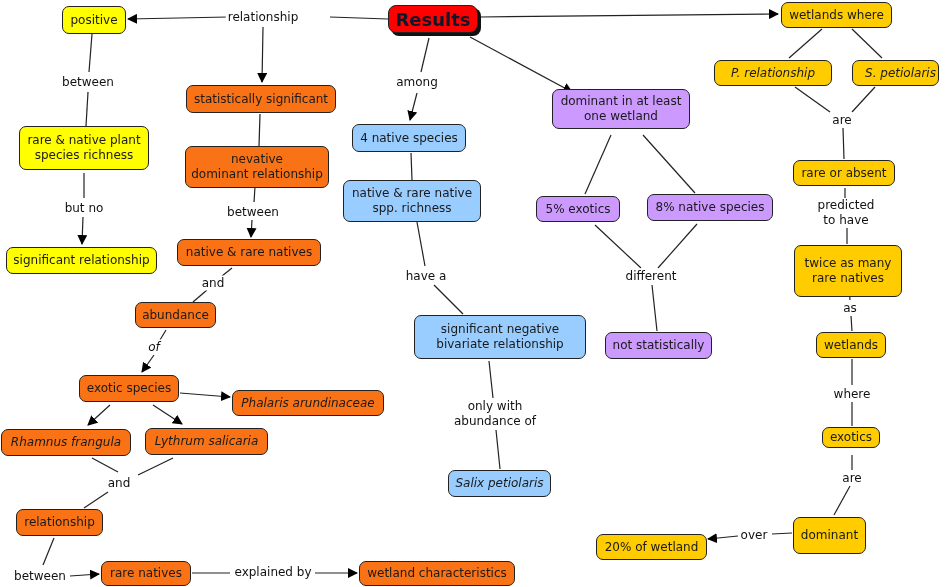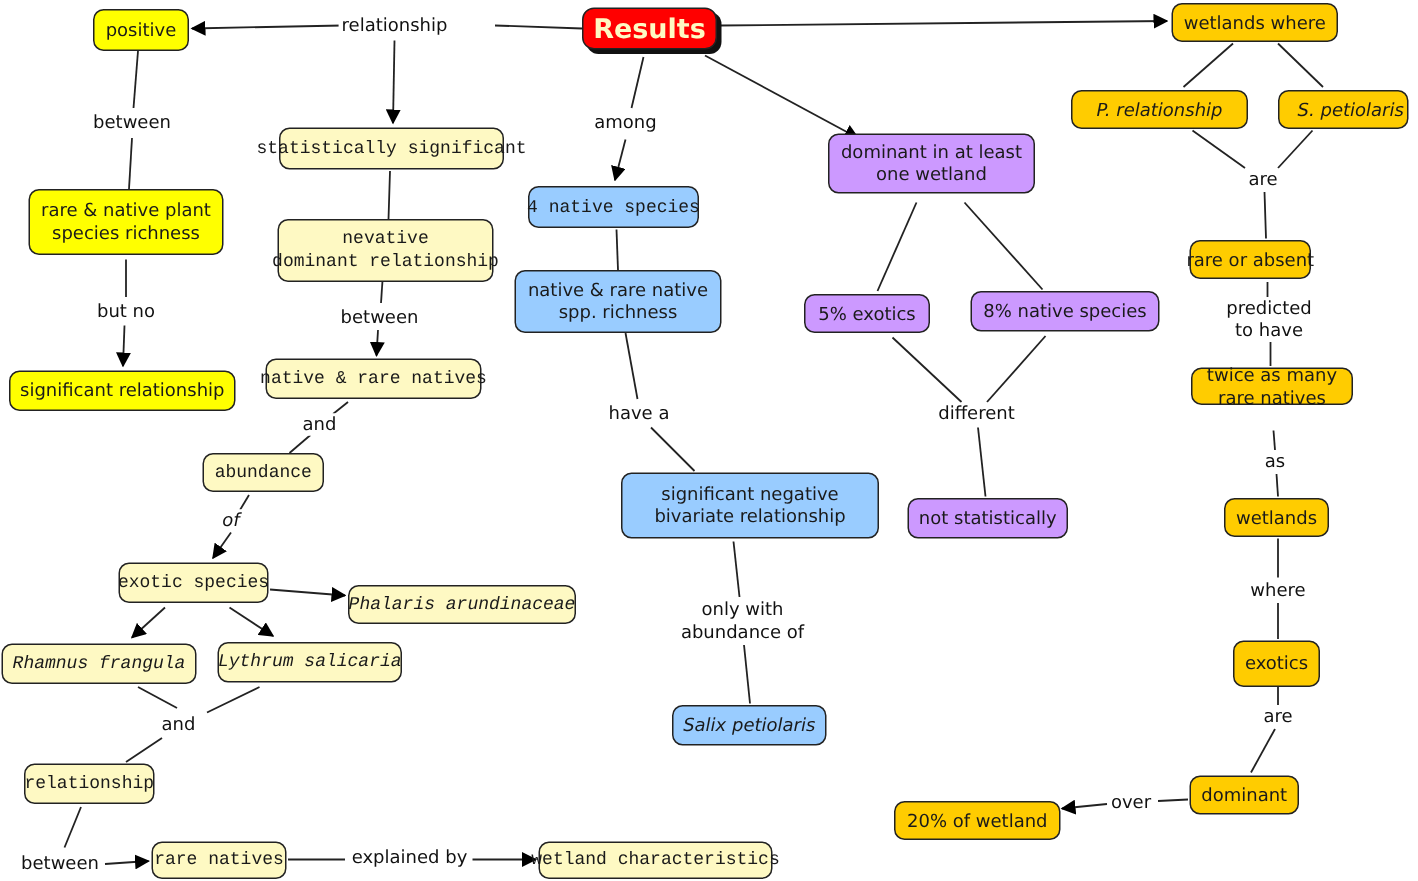--- a/index.html
+++ b/index.html
@@ -5,25 +5,25 @@
   html, body { margin:0; padding:0; background:#ffffff; }
   body { width:945px; height:587px; position:relative; overflow:hidden;
          font-family:"DejaVu Sans", sans-serif; }
   #edges { position:absolute; left:0; top:0; width:945px; height:587px; }
   .node { position:absolute; box-sizing:border-box; border:1px solid #222;
           border-radius:7px; font-size:12px; color:#1a1a1a; display:flex;
           align-items:center; justify-content:center; text-align:center;
           line-height:15px; padding:0 6px; white-space:pre; cursor:pointer; }
   .node.it { font-style:italic; }
   .yellow { background:#ffff00; }
-  .green  { background:#fef9c3;font-family:Liberation Mono, monospace; }
+  .green  { background:#f97316; }
   .blue   { background:#99ccff; }
   .purple { background:#cc99ff; }
   .orange { background:#ffcc00; }
-  .red    { background:#ff0000; font-weight:bold; font-size:18px; color:#fef9c3;
+  .red    { background:#ff0000; font-weight:bold; font-size:18px; color:#0f172a;
             box-shadow:3px 3px 0 #111; border-radius:8px; }
   .lbl { position:absolute; font-size:12px; color:#111; background:#fff;
          text-align:center; line-height:15px; white-space:pre;
          transform:translate(-50%,-50%); padding:0 2px; }
 </style>
 </head>
 <body>
 
 <svg id="edges" xmlns="http://www.w3.org/2000/svg">
   <defs>
@@ -130,42 +130,42 @@
 <div class="node green" style="left:177px;top:239px;width:144px;height:27px;">native &amp; rare natives</div>
 <div class="node green" style="left:135px;top:302px;width:81px;height:26px;">abundance</div>
 <div class="node green" style="left:79px;top:375px;width:100px;height:27px;">exotic species</div>
 <div class="node green it" style="left:232px;top:390px;width:152px;height:26px;">Phalaris arundinaceae</div>
 <div class="node green it" style="left:1px;top:429px;width:130px;height:27px;">Rhamnus frangula</div>
 <div class="node green it" style="left:145px;top:428px;width:123px;height:27px;">Lythrum salicaria</div>
 <div class="node green" style="left:16px;top:509px;width:87px;height:27px;">relationship</div>
 <div class="node green" style="left:101px;top:561px;width:90px;height:25px;">rare natives</div>
 <div class="node green" style="left:359px;top:561px;width:156px;height:25px;">wetland characteristics</div>
 
-<div class="node blue" style="left:352px;top:124px;width:114px;height:28px;font-family:Liberation Mono, monospace;">4 native species</div>
+<div class="node blue" style="left:352px;top:124px;width:114px;height:28px;">4 native species</div>
 <div class="node blue" style="left:343px;top:180px;width:138px;height:42px;">native &amp; rare native
 spp. richness</div>
 <div class="node blue" style="left:414px;top:315px;width:172px;height:44px;">significant negative
 bivariate relationship</div>
 <div class="node blue it" style="left:448px;top:470px;width:103px;height:27px;">Salix petiolaris</div>
 
 <div class="node purple" style="left:552px;top:89px;width:138px;height:40px;">dominant in at least
 one wetland</div>
 <div class="node purple" style="left:536px;top:196px;width:84px;height:26px;">5% exotics</div>
 <div class="node purple" style="left:647px;top:194px;width:126px;height:27px;">8% native species</div>
 <div class="node purple" style="left:605px;top:332px;width:107px;height:27px;">not statistically</div>
 
 <div class="node orange" style="left:781px;top:2px;width:111px;height:26px;">wetlands where</div>
 <div class="node orange it" style="left:714px;top:60px;width:118px;height:26px;">P. relationship</div>
 <div class="node orange it" style="left:852px;top:60px;width:87px;height:26px;padding-left:16px;">S. petiolaris</div>
-<div class="node orange" style="left:793px;top:160px;width:81px;height:26px;">rare or absent</div>
-<div class="node orange" style="left:794px;top:245px;width:108px;height:25px;">twice as many
+<div class="node orange" style="left:793px;top:160px;width:102px;height:26px;">rare or absent</div>
+<div class="node orange" style="left:794px;top:245px;width:108px;height:52px;">twice as many
 rare natives</div>
 <div class="node orange" style="left:816px;top:332px;width:70px;height:26px;">wetlands</div>
-<div class="node orange" style="left:822px;top:427px;width:58px;height:31px;">exotics</div>
-<div class="node orange" style="left:793px;top:517px;width:73px;height:26px;">dominant</div>
+<div class="node orange" style="left:822px;top:427px;width:58px;height:21px;">exotics</div>
+<div class="node orange" style="left:793px;top:517px;width:73px;height:37px;">dominant</div>
 <div class="node orange" style="left:596px;top:534px;width:111px;height:26px;">20% of wetland</div>
 
 <div class="lbl" style="left:263px;top:17px;">relationship</div>
 <div class="lbl" style="left:88px;top:82px;">between</div>
 <div class="lbl" style="left:84px;top:208px;">but no</div>
 <div class="lbl" style="left:253px;top:212px;">between</div>
 <div class="lbl" style="left:213px;top:283px;">and</div>
 <div class="lbl" style="left:154px;top:347px;font-style:italic;">of</div>
 <div class="lbl" style="left:119px;top:483px;">and</div>
 <div class="lbl" style="left:40px;top:576px;">between</div>

